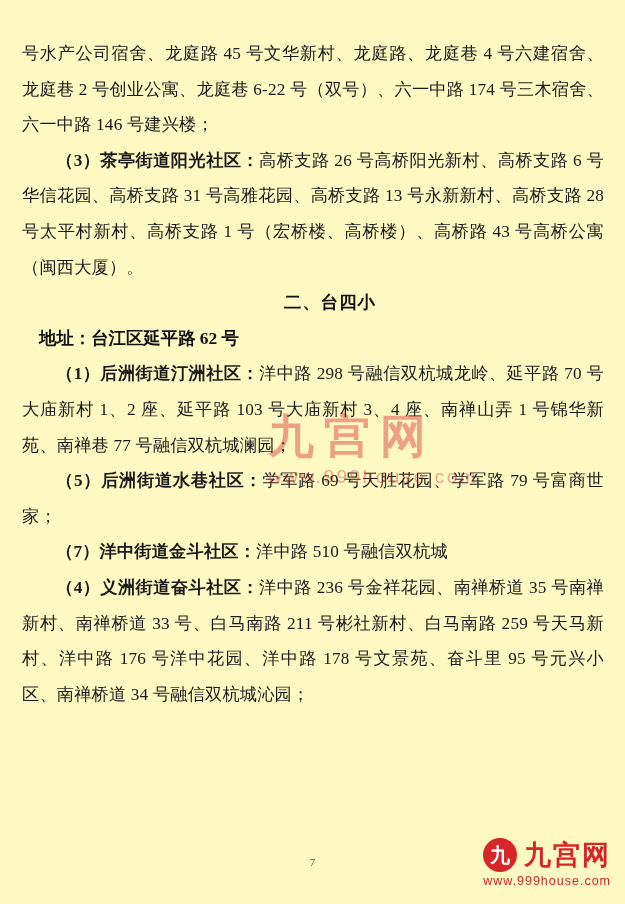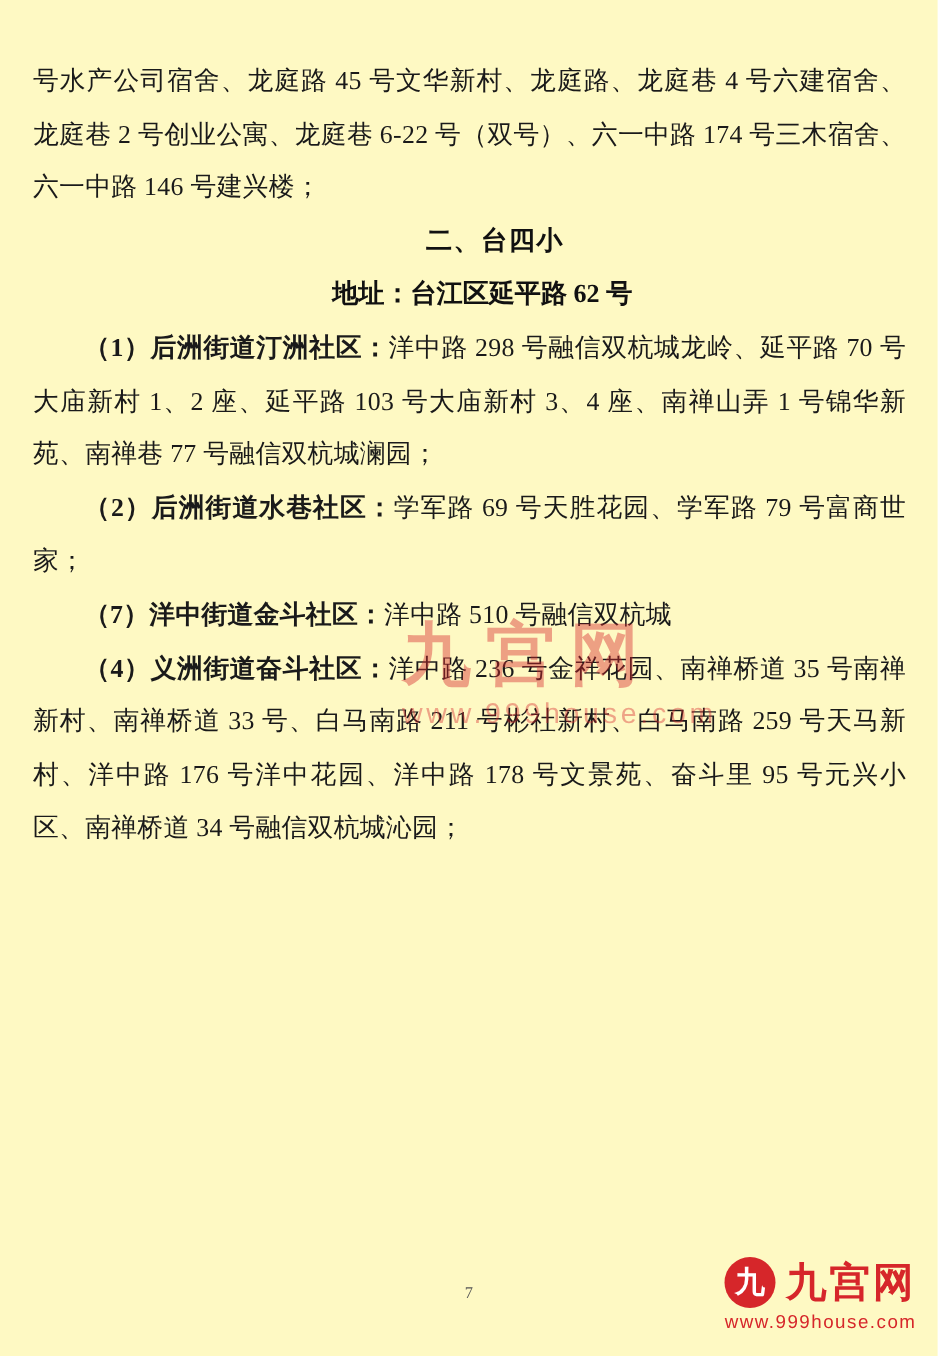--- a/index.html
+++ b/index.html
@@ -52,21 +52,20 @@
     letter-spacing: 1px;
     text-align: center;
   }
   .addr {
     font-size: 17.4px;
     line-height: 35.6px;
     font-weight: bold;
     text-indent: 17px;
     margin: 0;
     color: #111;
-    text-align: center;
   }
   .pagenum {
     position: absolute;
     left: 0;
     top: 856px;
     width: 625px;
     text-align: center;
     font-size: 11px;
     color: #555;
     font-family: "Liberation Serif", serif;
@@ -144,31 +143,34 @@
 </style>
 </head>
 <body>
 
 <div class="page">
 
   <div class="content">
 
     <p class="para">号水产公司宿舍、龙庭路 45 号文华新村、龙庭路、龙庭巷 4 号六建宿舍、龙庭巷 2 号创业公寓、龙庭巷 6-22 号（双号）、六一中路 174 号三木宿舍、六一中路 146 号建兴楼；</p>
 
+    <p class="para indent">
+      <span class="bold">（3）茶亭街道阳光社区：</span><span>高桥支路 26 号高桥阳光新村、高桥支路 6 号华信花园、高桥支路 31 号高雅花园、高桥支路 13 号永新新村、高桥支路 28 号太平村新村、高桥支路 1 号（宏桥楼、高桥楼）、高桥路 43 号高桥公寓（闽西大厦）。</span>
+    </p>
 
     <p class="heading">二、台四小</p>
 
     <p class="addr">地址：台江区延平路 62 号</p>
 
     <p class="para indent">
       <span class="bold">（1）后洲街道汀洲社区：</span><span>洋中路 298 号融信双杭城龙岭、延平路 70 号大庙新村 1、2 座、延平路 103 号大庙新村 3、4 座、南禅山弄 1 号锦华新苑、南禅巷 77 号融信双杭城澜园；</span>
     </p>
 
     <p class="para indent">
-      <span class="bold">（2）后洲街道水巷社区：</span><span>学军路 69 号天胜花园、学军路 79 号富商世家；</span>
+      <span class="bold">（5）后洲街道水巷社区：</span><span>学军路 69 号天胜花园、学军路 79 号富商世家；</span>
     </p>
 
     <p class="para indent">
       <span class="bold">（7）洋中街道金斗社区：</span><span>洋中路 510 号融信双杭城</span>
     </p>
 
     <p class="para indent">
       <span class="bold">（4）义洲街道奋斗社区：</span><span>洋中路 236 号金祥花园、南禅桥道 35 号南禅新村、南禅桥道 33 号、白马南路 211 号彬社新村、白马南路 259 号天马新村、洋中路 176 号洋中花园、洋中路 178 号文景苑、奋斗里 95 号元兴小区、南禅桥道 34 号融信双杭城沁园；</span>
     </p>
 

